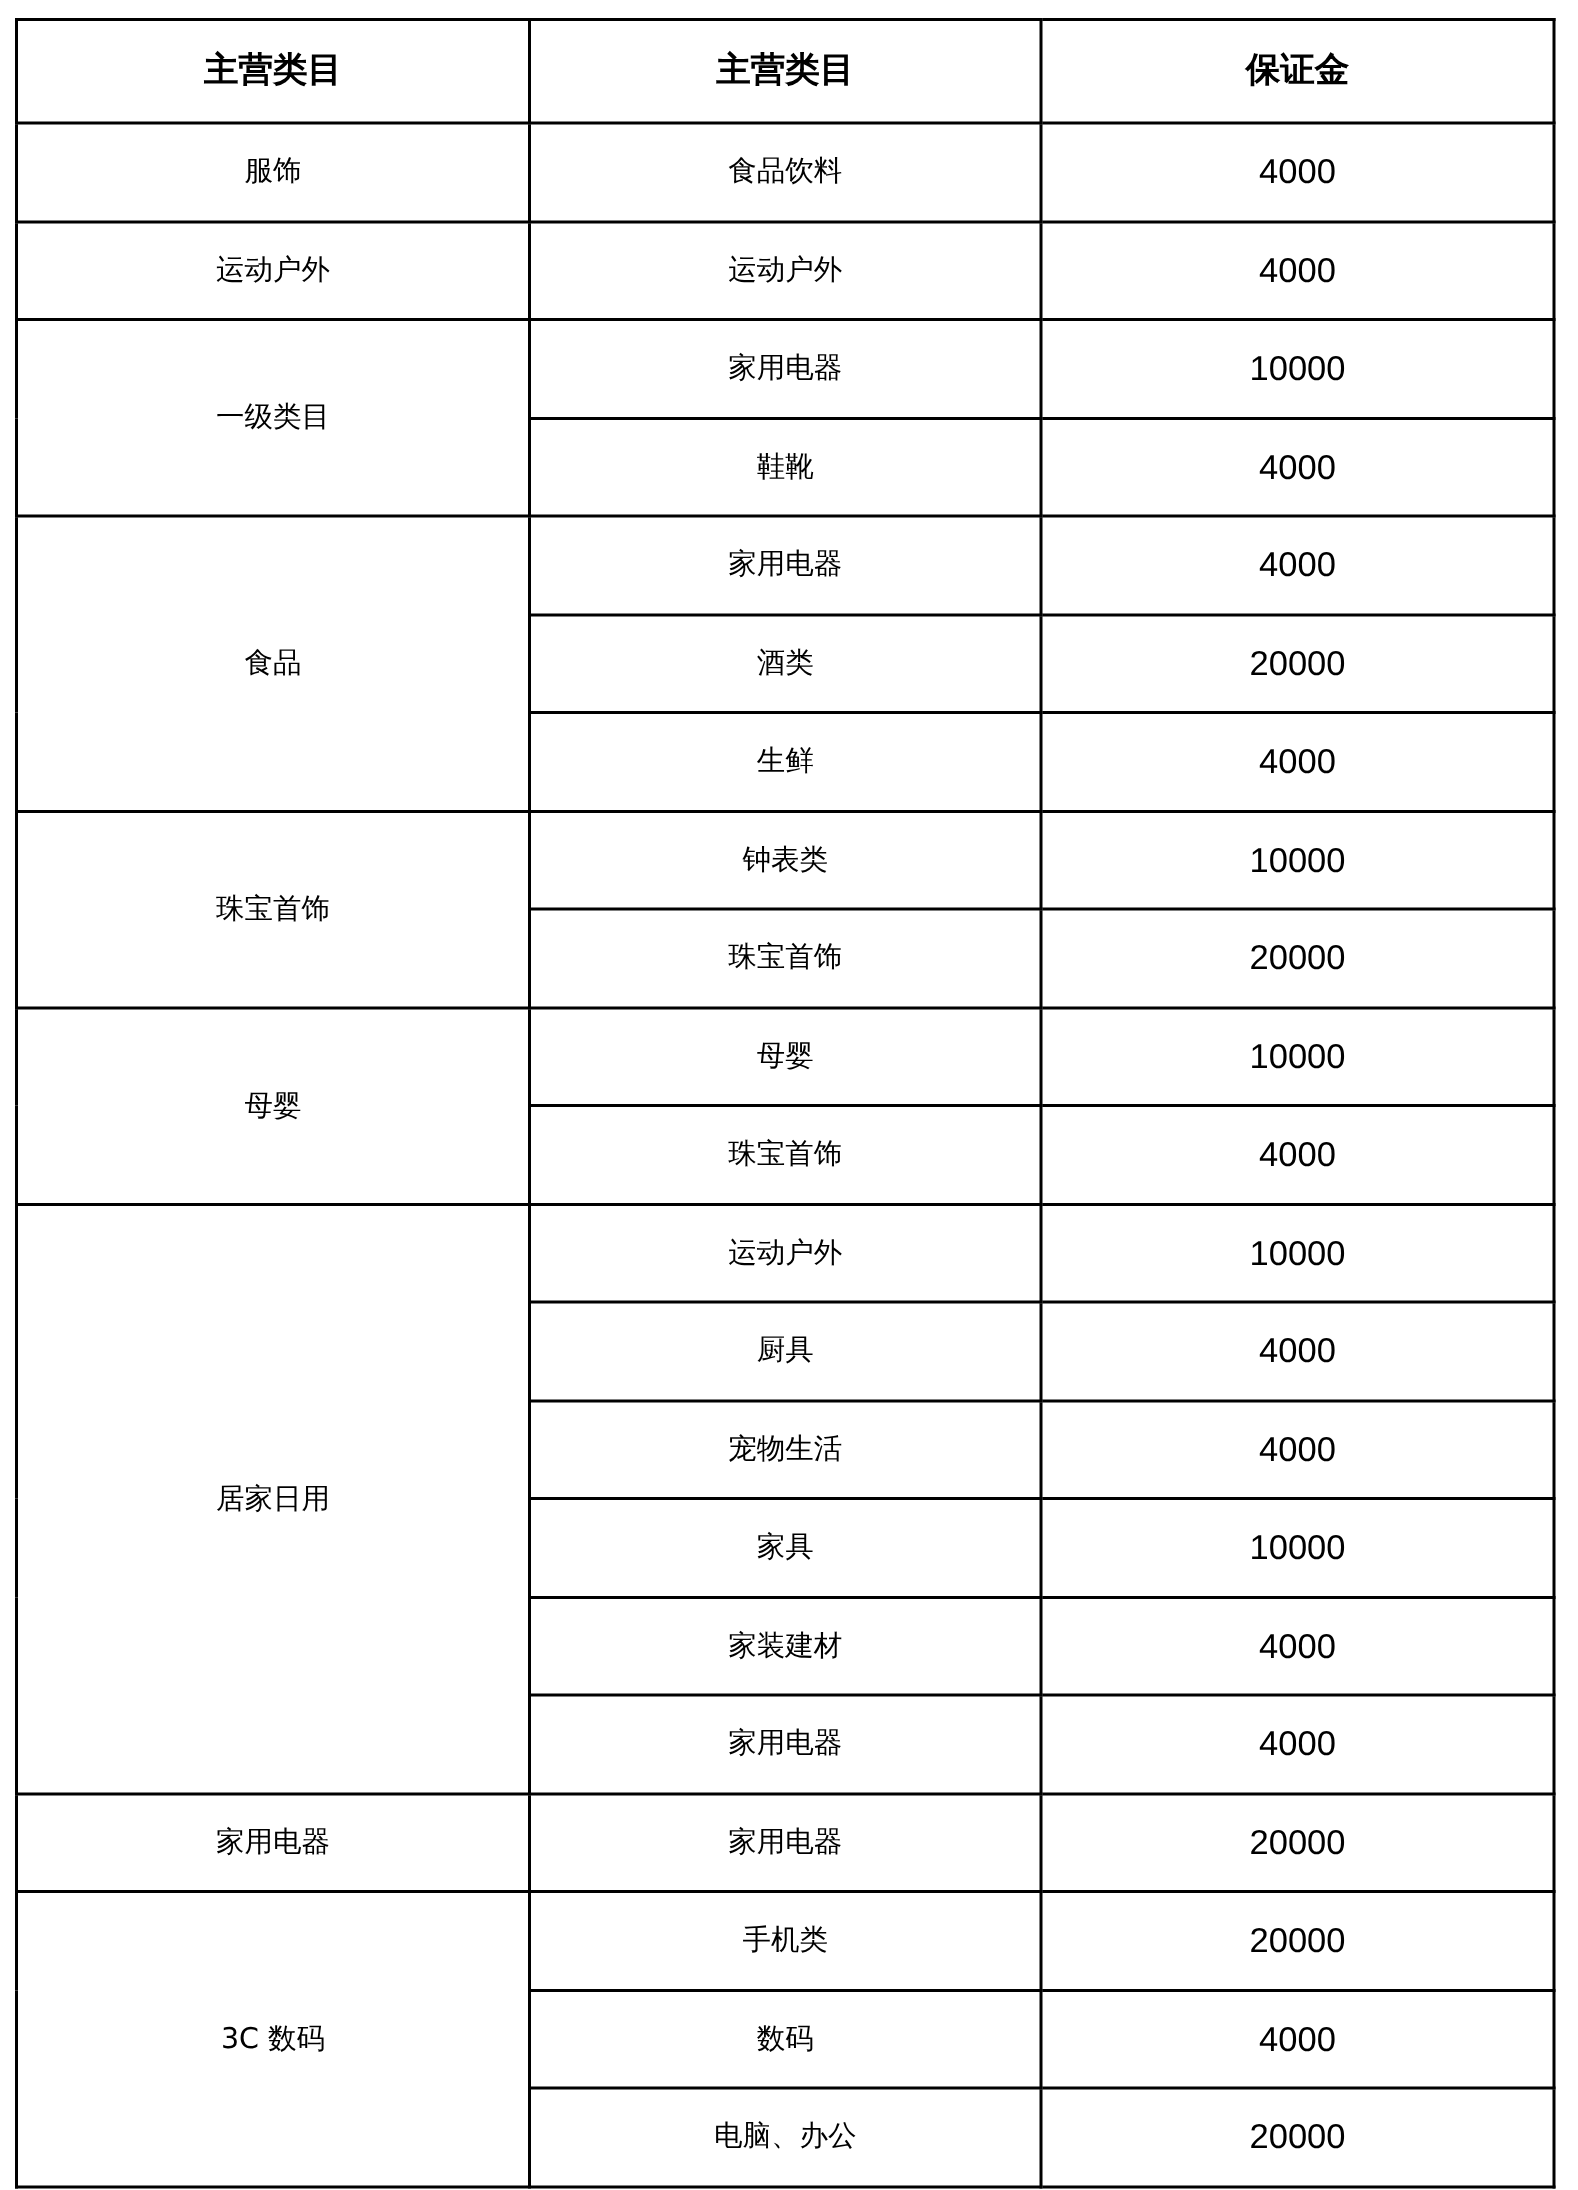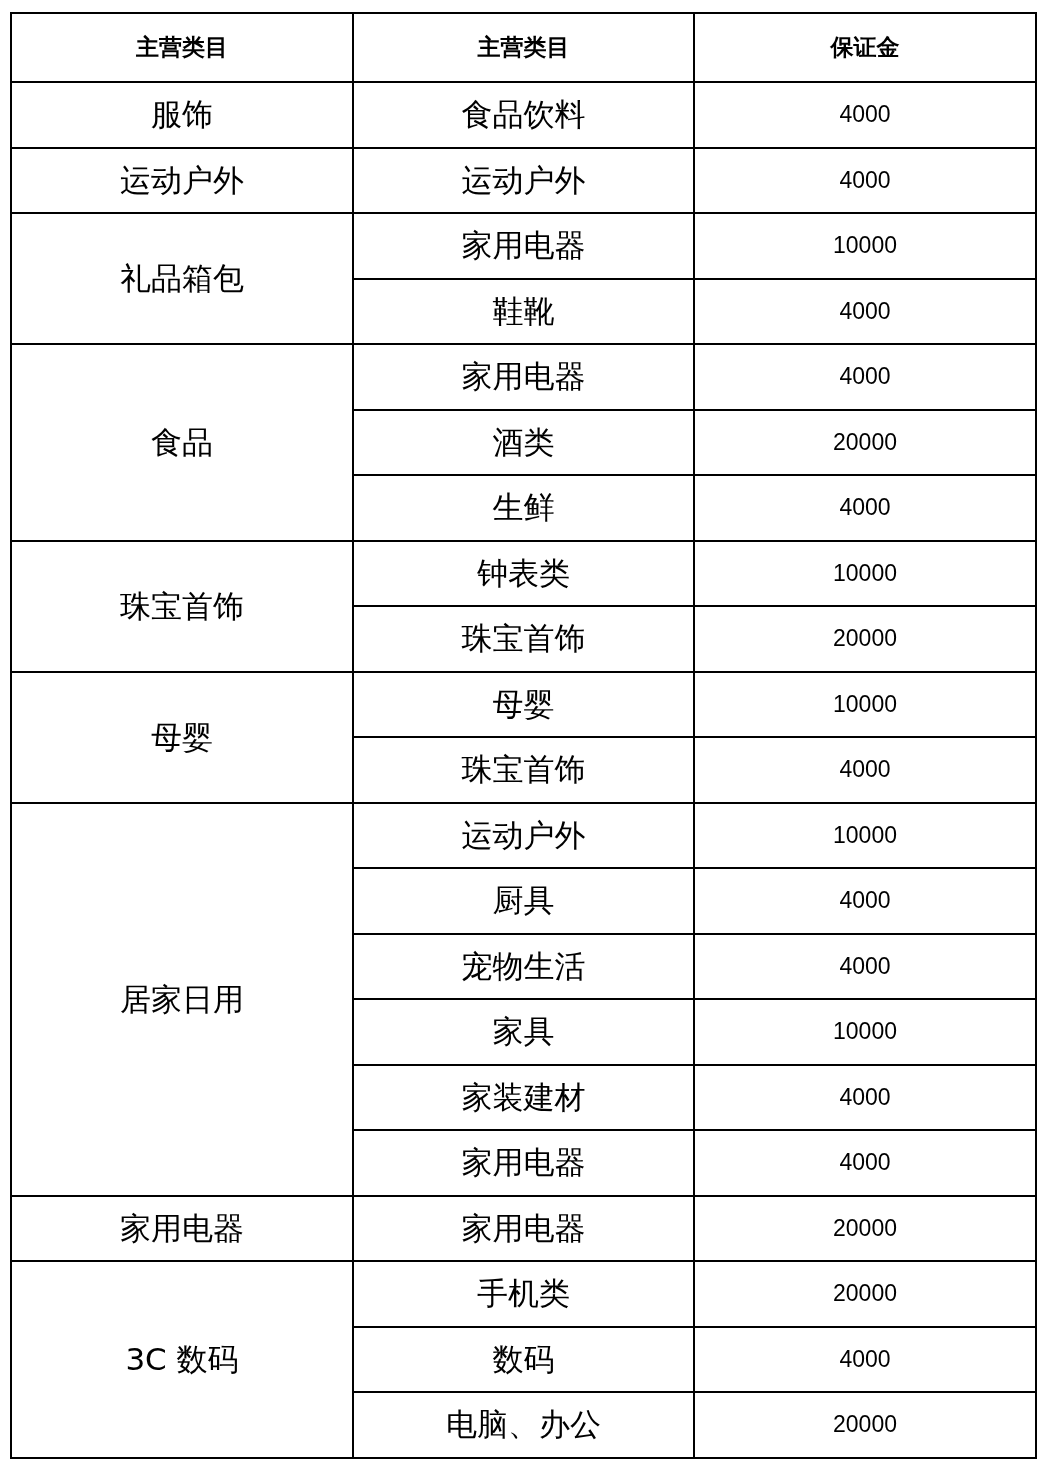--- a/index.html
+++ b/index.html
@@ -7,21 +7,21 @@
          font-family: "DejaVu Sans", "Liberation Sans", sans-serif; color: #000; }
   table.deposit {
     position: absolute; left: 10px; top: 12px;
     width: 1025px; border-collapse: collapse; table-layout: fixed;
   }
   table.deposit col.c1 { width: 342px; }
   table.deposit col.c2 { width: 341px; }
   table.deposit col.c3 { width: 342px; }
   table.deposit th, table.deposit td {
     border: 2px solid #000; text-align: center; vertical-align: middle;
-    padding: 0; font-size: 31px; line-height: 1;
+    padding: 0; font-size: 19px; line-height: 1;
   }
   table.deposit th { height: 67px; font-weight: bold; font-size: 23px; }
   table.deposit td { height: 63.5px; font-weight: normal; }
   table.deposit td.num { font-family: "Liberation Sans", sans-serif; font-size: 23px; }
 </style>
 </head>
 <body>
 
 <table class="deposit">
   <colgroup>
@@ -44,21 +44,21 @@
       <td class="num">4000</td>
     </tr>
 
     <tr>
       <td>运动户外</td>
       <td>运动户外</td>
       <td class="num">4000</td>
     </tr>
 
     <tr>
-      <td rowspan="2">礼品箱包</td>
+      <td rowspan="2">一级类目</td>
       <td>家用电器</td>
       <td class="num">10000</td>
     </tr>
     <tr>
       <td>鞋靴</td>
       <td class="num">4000</td>
     </tr>
 
     <tr>
       <td rowspan="3">食品</td>

